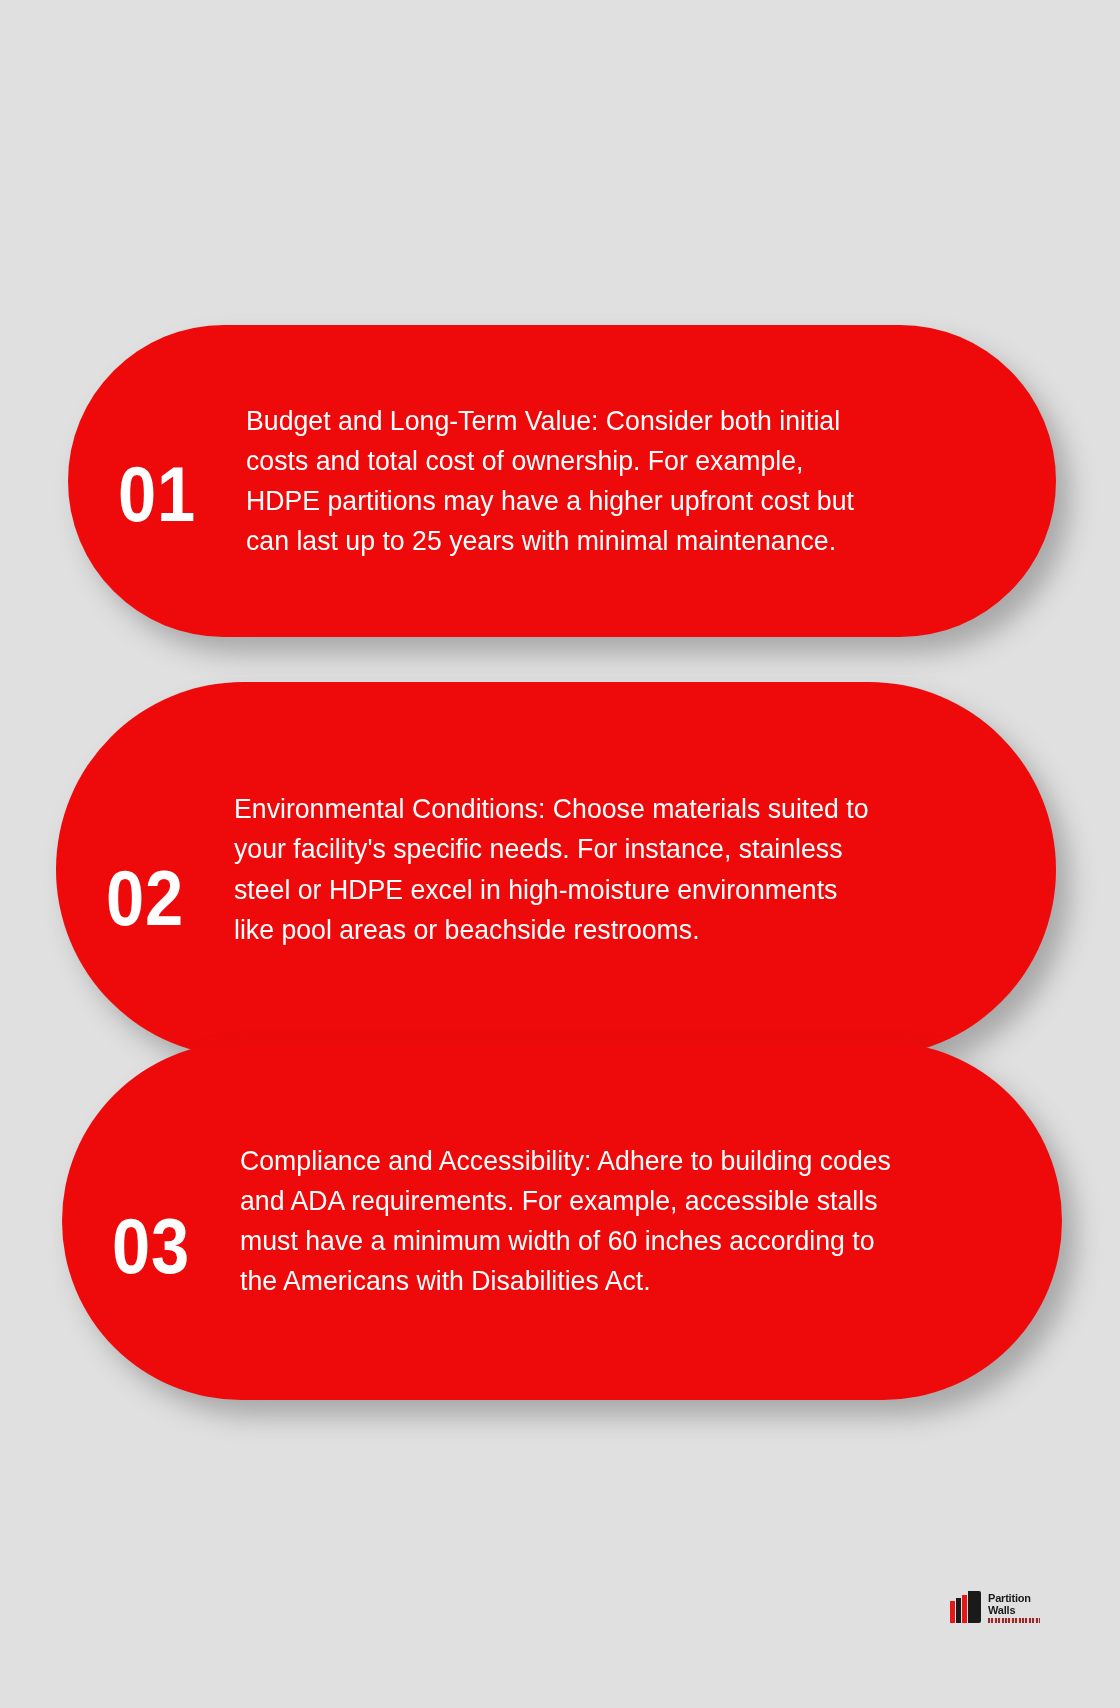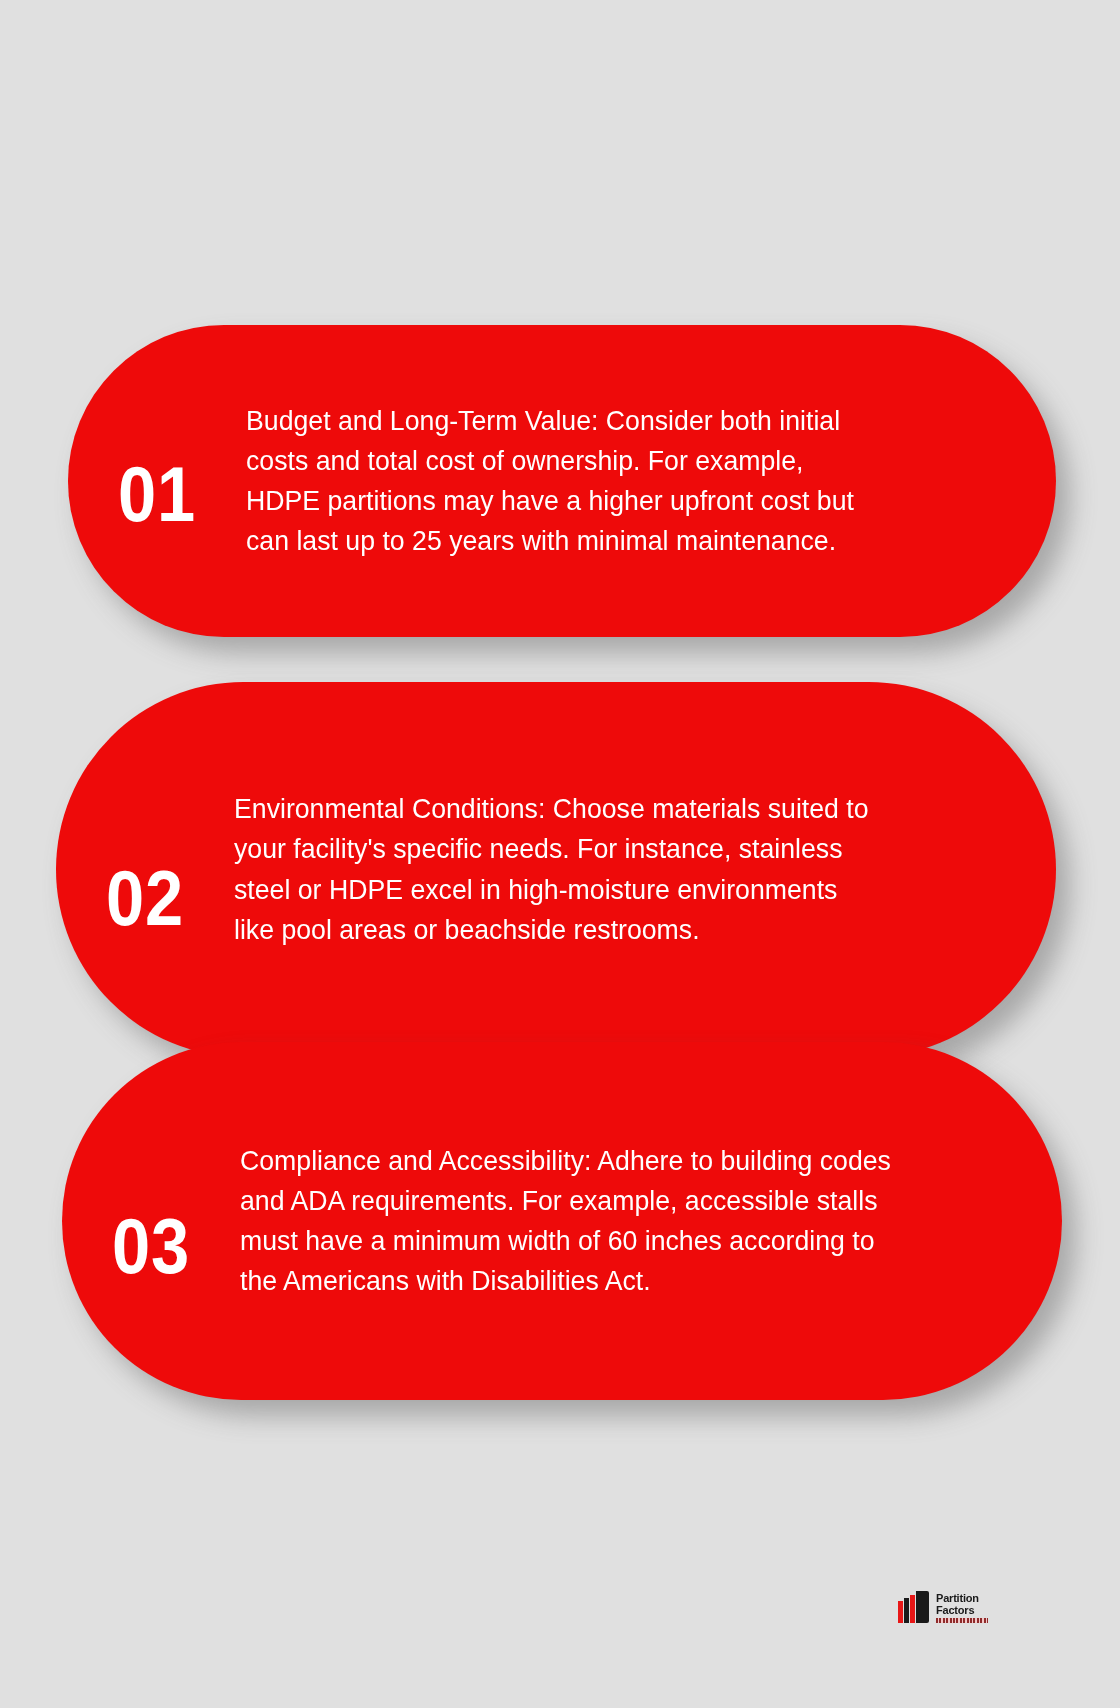--- a/index.html
+++ b/index.html
@@ -101,21 +101,21 @@
     transform: scaleX(0.97);
     transform-origin: left center;
   }
   .card-1 .card-text { max-width: 640px; }
   .card-2 .card-text { max-width: 660px; }
   .card-3 .card-text { max-width: 700px; }
 
   
   .logo {
     position: absolute;
-    left: 898px;
+    left: 950px;
     top: 1586px;
     width: 92px;
     height: 42px;
     display: flex;
     align-items: center;
     gap: 5px;
   }
   .logo-bars {
     position: relative;
     width: 33px;
@@ -185,18 +185,18 @@
 
   <div class="logo">
     <div class="logo-bars">
       <span class="bar-r1"></span>
       <span class="bar-k1"></span>
       <span class="bar-r2"></span>
       <span class="bar-k2"></span>
     </div>
     <div class="logo-words">
       <span class="logo-line1">Partition</span>
-      <span class="logo-line2">Factors</span>
+      <span class="logo-line2">Walls</span>
       <span class="logo-tagline"></span>
     </div>
   </div>
 
 </div>
 
 </body></html>

